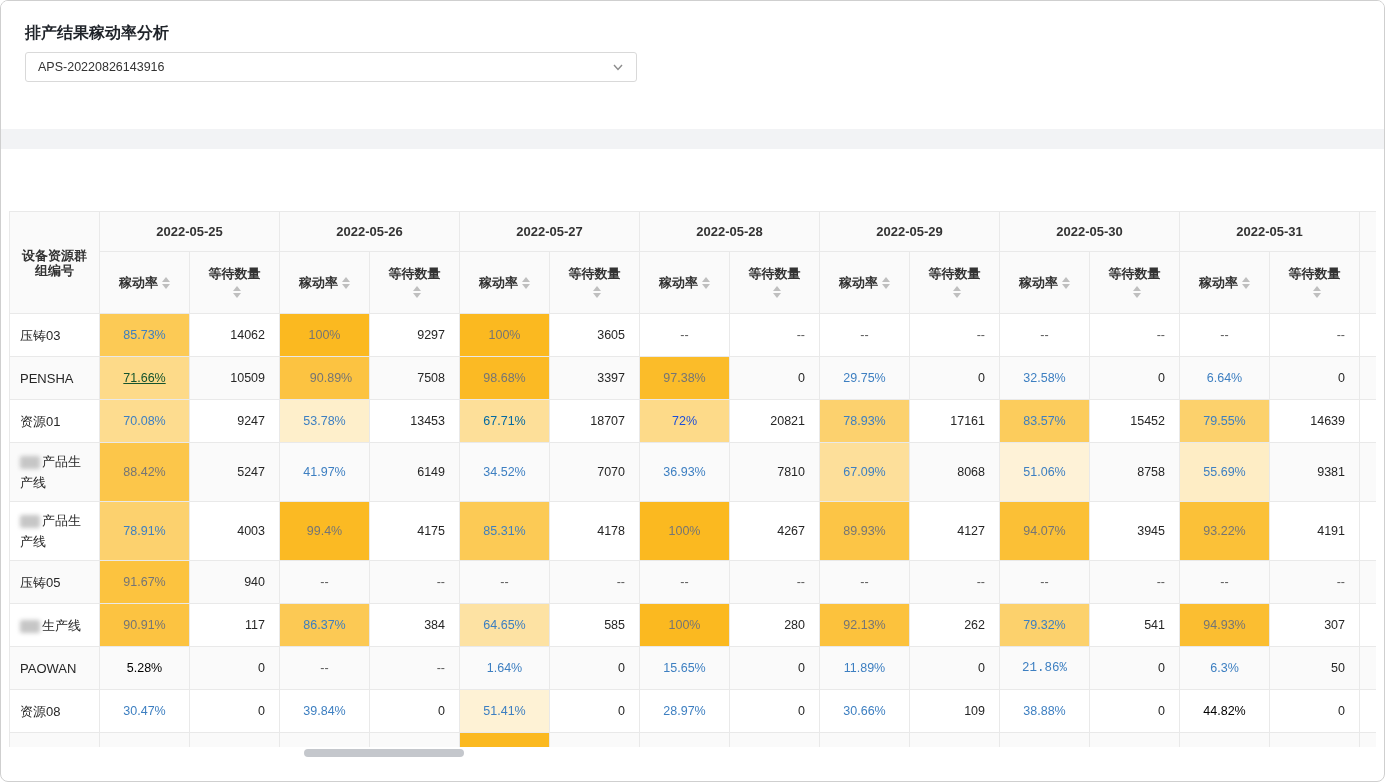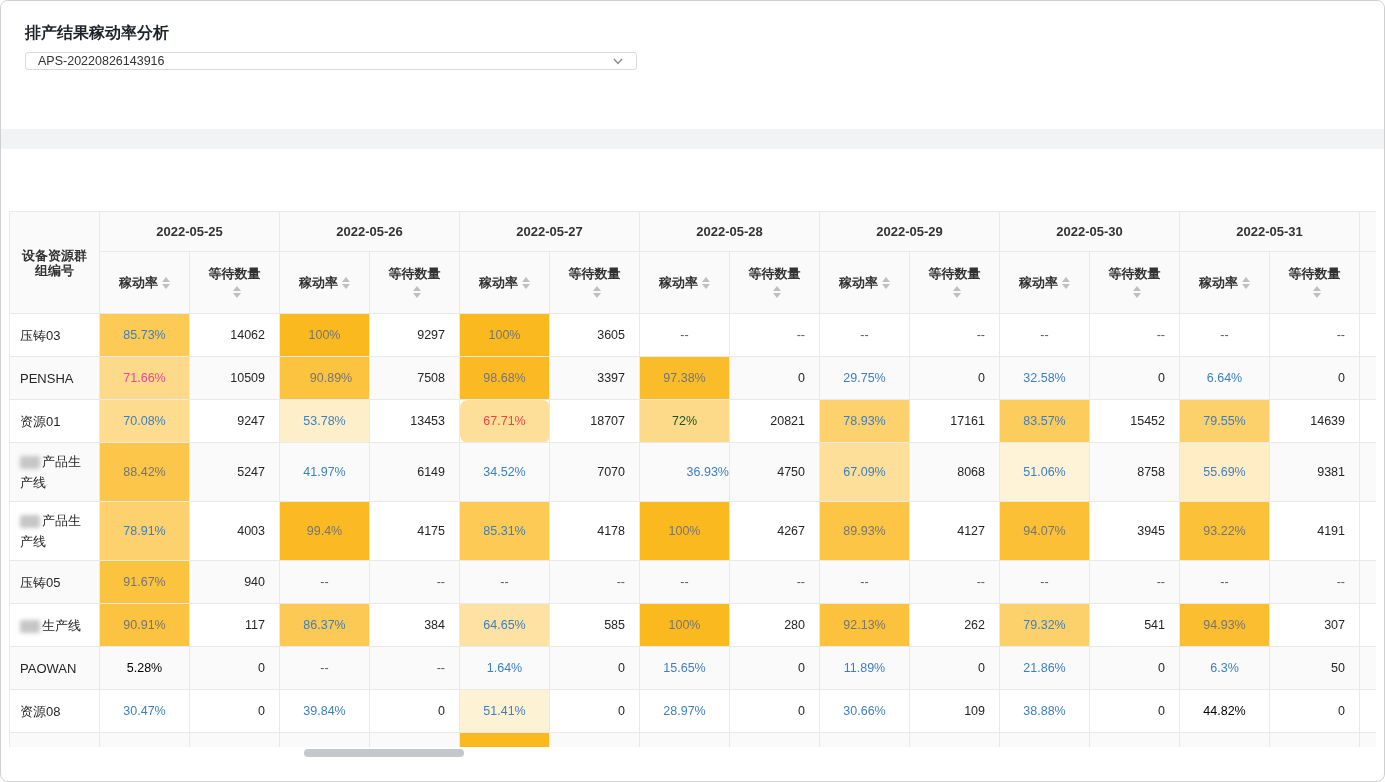--- a/index.html
+++ b/index.html
@@ -2,21 +2,21 @@
 <html><head>
 <meta charset="utf-8">
 <style>
   * { box-sizing: border-box; }
   body { margin: 0; background: #fff; font-family: "Liberation Sans", "DejaVu Sans", sans-serif; }
   .screen { width: 1385px; height: 782px; border: 1px solid #cfcfcf; border-radius: 8px; overflow: hidden; background: #fff; }
 
   .top { padding: 14px 24px 0; height: 128px; background: #fff; }
   .title { font-size: 16px; font-weight: 700; color: #1f2329; margin-top: 8px; }
   .filter-label { margin-top: 30px; font-size: 13px; color: #4e5969; }
-  .select { margin-top: 8px; width: 612px; height: 18px; border: 1px solid #d9d9d9; border-radius: 3px;
+  .select { margin-top: 8px; width: 612px; height: 30px; border: 1px solid #d9d9d9; border-radius: 3px;
             display: flex; align-items: center; justify-content: space-between; padding: 0 12px;
             font-size: 12.5px; color: #333; cursor: pointer; background: #fff; }
   .chevron { width: 12px; height: 12px; }
 
   .band { height: 20px; background: #f2f3f5; }
 
   .card { background: #fff; padding: 62px 8px 0; position: relative; }
   .table-wrap { height: 536px; overflow: hidden; }
 
   table { border-collapse: collapse; table-layout: fixed; width: 1530px; }
@@ -168,21 +168,21 @@
               <td class="rate dash">--</td>
               <td class="wait dash">--</td>
               <td class="rate dash">--</td>
               <td class="wait dash">--</td>
               <td class="rate dash">--</td>
               <td class="wait dash">--</td>
               <td class="rate"></td>
             </tr>
             <tr>
               <td class="name">PENSHA</td>
-              <td class="rate" style="background-color: rgba(251, 185, 32, 0.53); color: #ec4899;">71.66%</td>
+              <td class="rate" style="background-color: rgba(251, 185, 32, 0.53); color: #14532d; text-decoration: underline;">71.66%</td>
               <td class="wait">10509</td>
               <td class="rate" style="background-color: rgba(251, 185, 32, 0.85); color: rgb(117, 117, 117); padding-left: 13px;">90.89%</td>
               <td class="wait">7508</td>
               <td class="rate" style="background-color: rgba(251, 185, 32, 0.98); color: rgb(117, 117, 117);">98.68%</td>
               <td class="wait">3397</td>
               <td class="rate" style="background-color: rgba(251, 185, 32, 0.96); color: rgb(117, 117, 117);">97.38%</td>
               <td class="wait">0</td>
               <td class="rate" style="color: rgb(61, 127, 193);">29.75%</td>
               <td class="wait">0</td>
               <td class="rate" style="color: rgb(61, 127, 193);">32.58%</td>
@@ -190,42 +190,42 @@
               <td class="rate" style="color: rgb(61, 127, 193); margin-top: 20px;">6.64%</td>
               <td class="wait">0</td>
               <td class="rate"></td>
             </tr>
             <tr>
               <td class="name">资源01</td>
               <td class="rate" style="background-color: rgba(251, 185, 32, 0.5); color: rgb(61, 127, 193);">70.08%</td>
               <td class="wait">9247</td>
               <td class="rate" style="background-color: rgba(251, 185, 32, 0.23); color: rgb(61, 127, 193);">53.78%</td>
               <td class="wait">13453</td>
-              <td class="rate" style="background-color: rgba(251, 185, 32, 0.46); color: #ef4444; border-radius: 8px;">67.71%</td>
+              <td class="rate" style="background-color: rgba(251, 185, 32, 0.46); color: #0369a1;">67.71%</td>
               <td class="wait">18707</td>
-              <td class="rate" style="background-color: rgba(251, 185, 32, 0.53); color: #14532d; margin-left: 8px;">72%</td>
+              <td class="rate" style="background-color: rgba(251, 185, 32, 0.53); color: #1d4ed8; margin-left: 8px;">72%</td>
               <td class="wait">20821</td>
               <td class="rate" style="background-color: rgba(251, 185, 32, 0.65); color: rgb(61, 127, 193);">78.93%</td>
               <td class="wait">17161</td>
               <td class="rate" style="background-color: rgba(251, 185, 32, 0.73); color: rgb(61, 127, 193);">83.57%</td>
               <td class="wait">15452</td>
               <td class="rate" style="background-color: rgba(251, 185, 32, 0.66); color: rgb(61, 127, 193);">79.55%</td>
               <td class="wait">14639</td>
               <td class="rate"></td>
             </tr>
             <tr>
               <td class="name"><span class="redact"></span>产品生产线</td>
               <td class="rate" style="background-color: rgba(251, 185, 32, 0.81); color: rgb(117, 117, 117);">88.42%</td>
               <td class="wait">5247</td>
               <td class="rate" style="color: rgb(61, 127, 193);">41.97%</td>
               <td class="wait">6149</td>
               <td class="rate" style="color: rgb(61, 127, 193);">34.52%</td>
               <td class="wait">7070</td>
-              <td class="rate" style="color: rgb(61, 127, 193); text-align: right;">36.93%</td>
-              <td class="wait">4750</td>
+              <td class="rate" style="color: rgb(61, 127, 193);">36.93%</td>
+              <td class="wait">7810</td>
               <td class="rate" style="background-color: rgba(251, 185, 32, 0.45); color: rgb(61, 127, 193);">67.09%</td>
               <td class="wait">8068</td>
               <td class="rate" style="background-color: rgba(251, 185, 32, 0.18); color: rgb(61, 127, 193);">51.06%</td>
               <td class="wait">8758</td>
               <td class="rate" style="background-color: rgba(251, 185, 32, 0.26); color: rgb(61, 127, 193);">55.69%</td>
               <td class="wait">9381</td>
               <td class="rate"></td>
             </tr>
             <tr>
               <td class="name"><span class="redact"></span>产品生产线</td>
@@ -286,21 +286,21 @@
               <td class="rate" style="color: #000000;">5.28%</td>
               <td class="wait">0</td>
               <td class="rate dash">--</td>
               <td class="wait dash">--</td>
               <td class="rate" style="color: rgb(61, 127, 193);">1.64%</td>
               <td class="wait">0</td>
               <td class="rate" style="color: rgb(61, 127, 193);">15.65%</td>
               <td class="wait">0</td>
               <td class="rate" style="color: rgb(61, 127, 193);">11.89%</td>
               <td class="wait">0</td>
-              <td class="rate" style="color: rgb(61, 127, 193);">21.86%</td>
+              <td class="rate" style="color: rgb(61, 127, 193); font-family: Liberation Mono, monospace;">21.86%</td>
               <td class="wait">0</td>
               <td class="rate" style="color: rgb(61, 127, 193);">6.3%</td>
               <td class="wait">50</td>
               <td class="rate"></td>
             </tr>
             <tr>
               <td class="name">资源08</td>
               <td class="rate" style="color: rgb(61, 127, 193);">30.47%</td>
               <td class="wait">0</td>
               <td class="rate" style="color: rgb(61, 127, 193);">39.84%</td>

